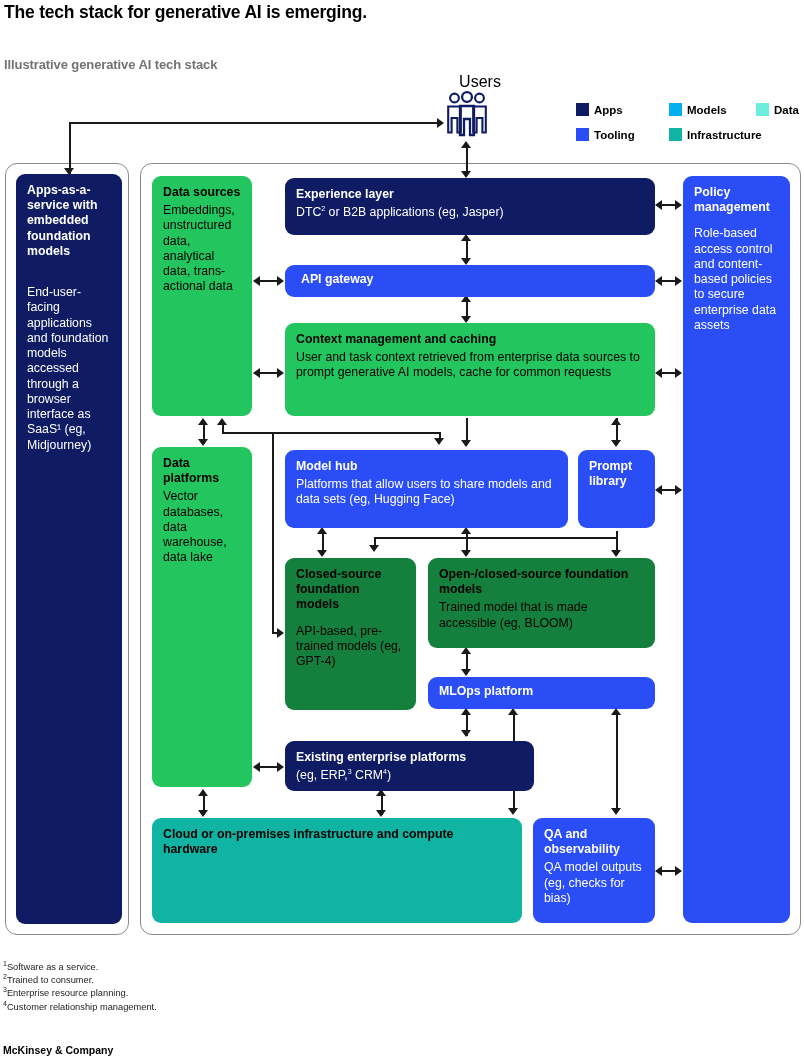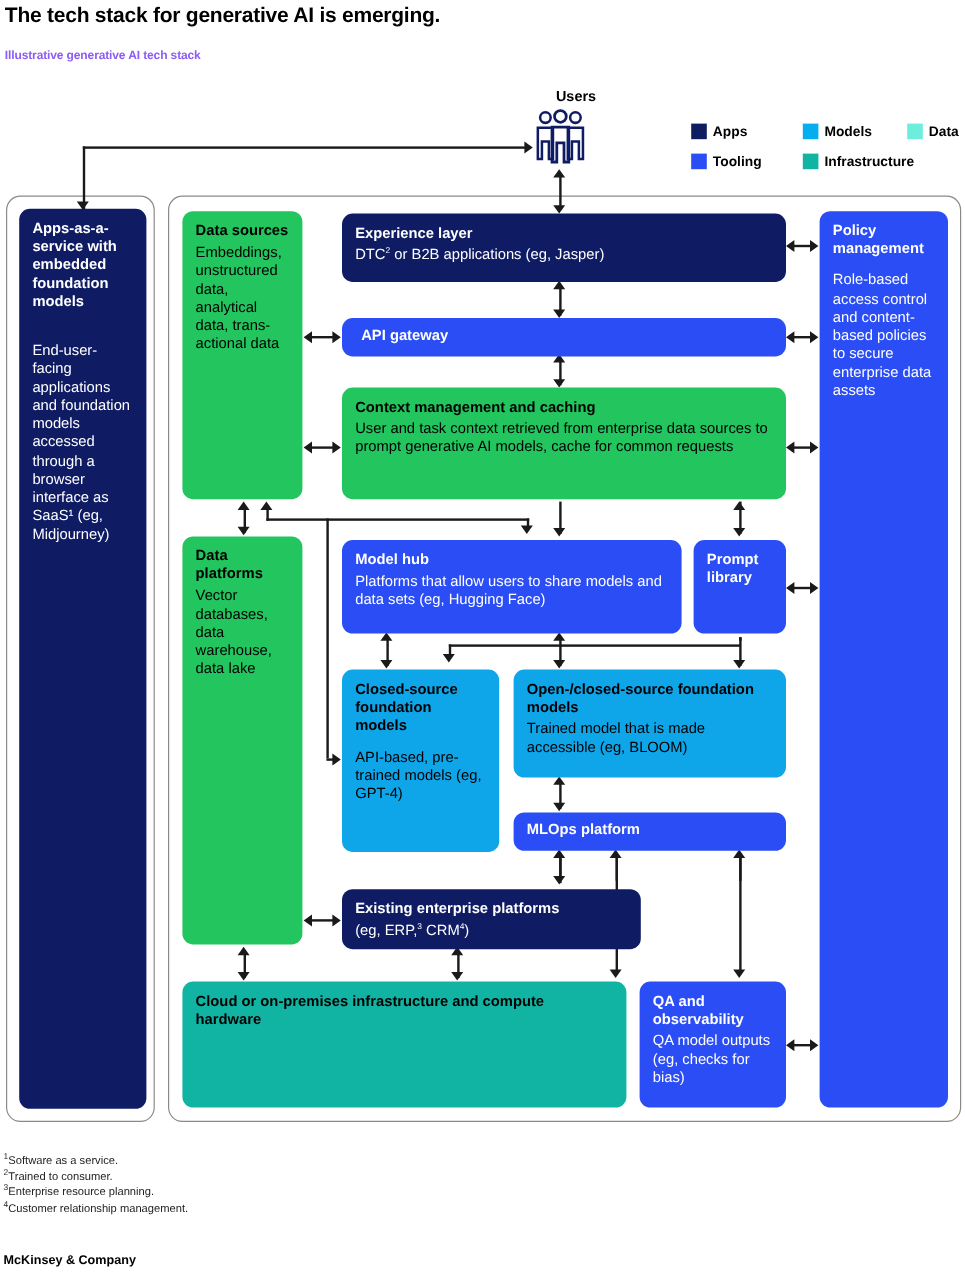--- a/index.html
+++ b/index.html
@@ -10,26 +10,26 @@
     -webkit-font-smoothing:antialiased;
   }
   .abs{position:absolute;box-sizing:border-box;}
 
   
   #headline{
     left:4px;top:2px;width:780px;
     font-size:17.5px;font-weight:bold;letter-spacing:-0.2px;color:#000;
   }
   #subhead{
-    left:4px;top:41px;width:600px;
-    font-size:10px;font-weight:bold;letter-spacing:-0.1px;color:#8b5cf6;
-  }
-
-  
-  #users-label{left:430px;top:73px;width:100px;text-align:center;font-size:12px;font-weight:bold;}
+    left:4px;top:57px;width:600px;
+    font-size:13px;font-weight:bold;letter-spacing:-0.1px;color:#737373;
+  }
+
+  
+  #users-label{left:430px;top:73px;width:100px;text-align:center;font-size:16px;font-weight:normal;}
   #users-icon{left:443px;top:90px;width:48px;height:48px;}
 
   
   #legend{left:576px;top:103px;width:228px;height:44px;}
   .lg-item{position:absolute;display:flex;align-items:center;gap:5px;font-size:11.5px;font-weight:bold;color:#000;white-space:nowrap;}
   .lg-sw{width:13px;height:13px;display:inline-block;flex:0 0 auto;}
 
   
   .outer{
     border:1.3px solid #8a8a8a;border-radius:12px;background:transparent;
@@ -39,21 +39,21 @@
 
   
   .node{
     border-radius:9px;padding:9px 11px 9px 11px;
     line-height:1.24;
   }
   .node .t{font-weight:bold;font-size:12.3px;display:block;margin-bottom:3px;}
   .node .d{font-size:12.3px;display:block;}
   .c-apps{background:#0f1c63;color:#ffffff;}
   .c-tool{background:#2a4df5;color:#ffffff;}
-  .c-model{background:#0ea5e9;color:#000000;}
+  .c-model{background:#15803d;color:#000000;}
   .c-data{background:#22c55e;color:#000000;}
   .c-infra{background:#11b4a3;color:#000000;}
 
   
   #n-aaas      {left:16px; top:174px; width:106px;height:750px;}
   #n-aaas .d{margin-top:26px;}
   #n-datasrc   {left:152px;top:176px;width:100px;height:240px;}
   #n-exp       {left:285px;top:178px;width:370px;height:57px;}
   #n-api       {left:285px;top:265px;width:370px;height:32px;padding-top:7px;padding-left:16px;}
   #n-ctx       {left:285px;top:323px;width:370px;height:93px;}

